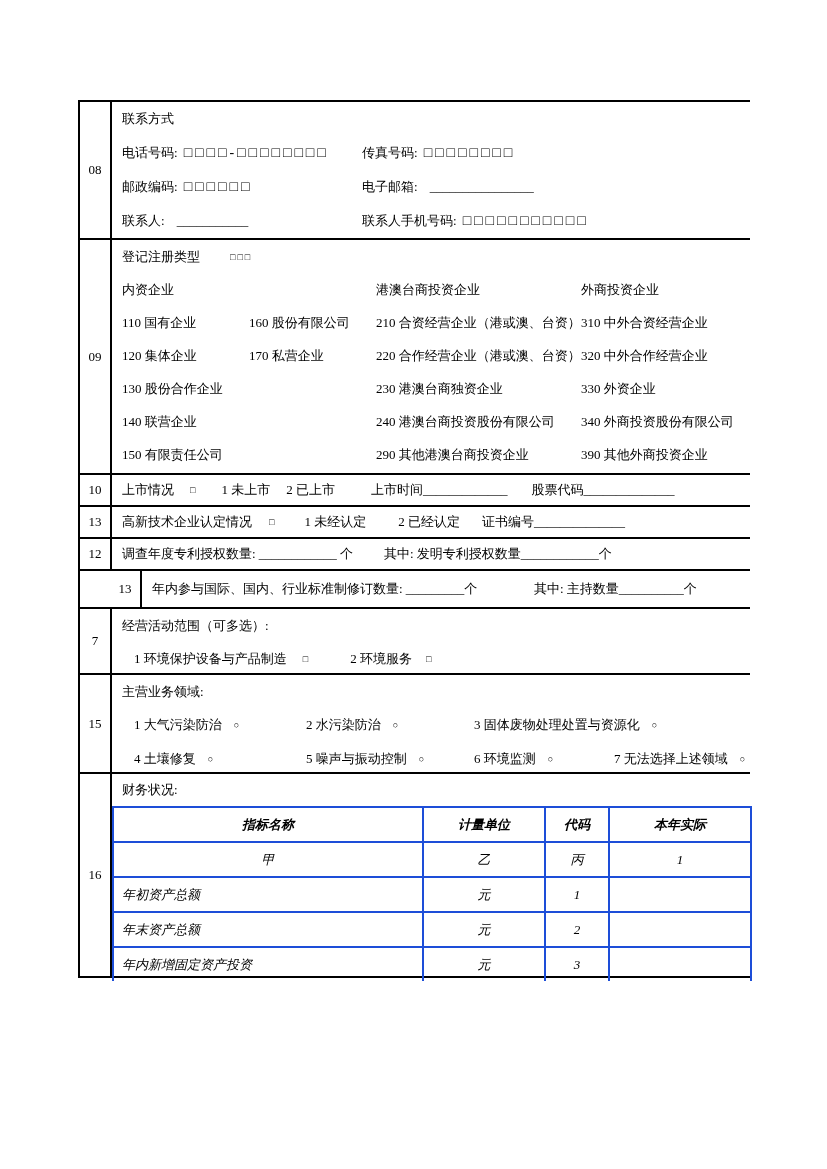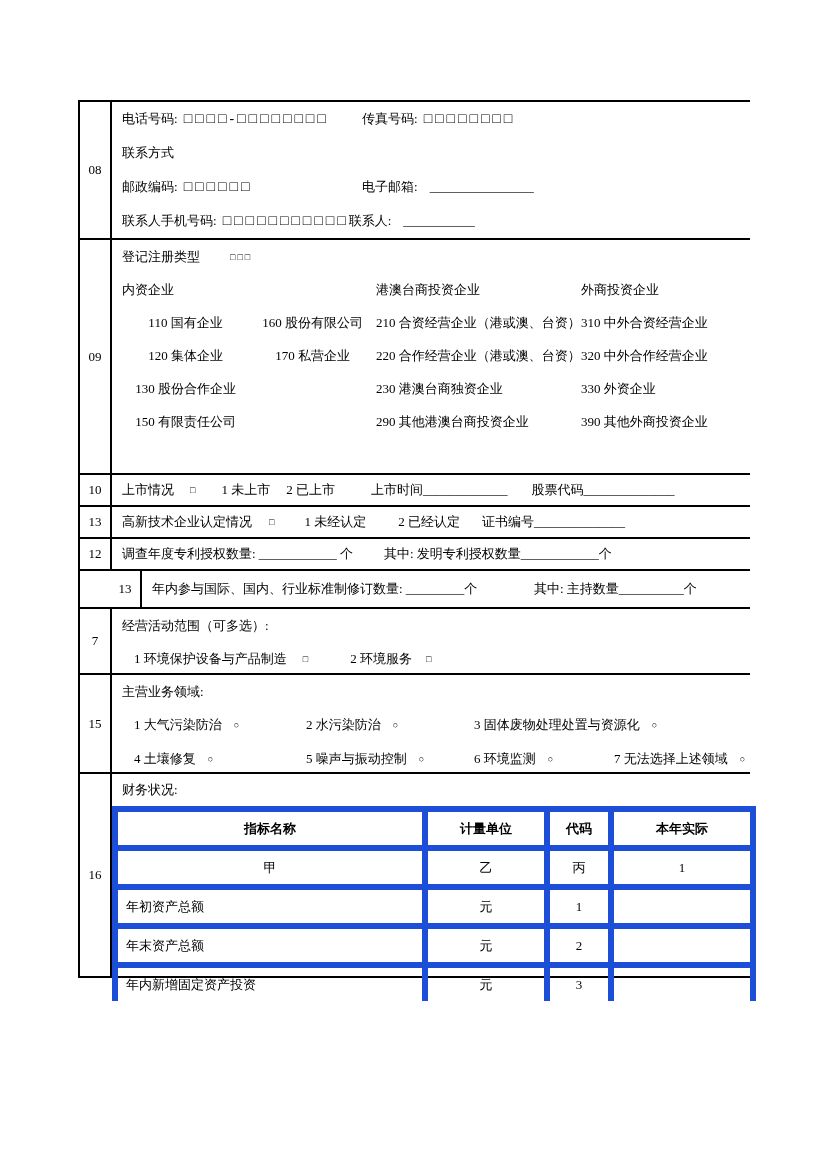--- a/index.html
+++ b/index.html
@@ -8,84 +8,84 @@
   .form-table{position:absolute;left:78px;top:100px;width:672px;box-sizing:border-box;
               border-top:2px solid #000;border-left:2px solid #000;}
   .frow{display:flex;border-bottom:2px solid #000;box-sizing:border-box;}
   .num{width:30px;flex:none;border-right:2px solid #000;display:flex;align-items:center;justify-content:center;}
   .content{flex:1;min-width:0;padding-left:10px;box-sizing:border-box;}
   .content.nopad{padding-left:0;}
   .line{display:flex;align-items:center;height:33px;white-space:nowrap;}
   .h34{height:34px;} .single{height:100%;}
   .seg{display:inline-flex;align-items:center;white-space:nowrap;}
   .w240{width:240px;flex:none;} .w262{width:262px;flex:none;} .w382{width:382px;flex:none;}
-  .c127{width:127px;flex:none;text-align:center;} .c254{width:254px;flex:none;} .c205{width:205px;flex:none;}
+  .c127{width:127px;flex:none;} .c254{width:254px;flex:none;} .c205{width:205px;flex:none;}
   .c172{width:172px;flex:none;} .c168{width:168px;flex:none;} .c140{width:140px;flex:none;}
   .boxes{font-size:14px;letter-spacing:3px;margin-left:6px;}
   .box-s{font-size:9px;letter-spacing:2px;}
   .circle{font-size:9px;margin-left:12px;}
   .ml12{margin-left:12px;} .ml14{margin-left:14px;} .ml16{margin-left:16px;} .ml17{margin-left:17px;}
   .ml22{margin-left:22px;} .ml24{margin-left:24px;} .ml28{margin-left:28px;} .ml30{margin-left:30px;}
   .ml32{margin-left:32px;} .ml36{margin-left:36px;} .ml40{margin-left:40px;}
   .indent{margin-left:12px;}
   
   .r08{height:138px;} .r09{height:235px;} .r10{height:32px;} .r11{height:32px;}
   .r12{height:32px;} .r13{height:38px;padding-left:30px;} .r14{height:66px;} .r15{height:99px;} .r16{height:204px;}
   .r16{border-bottom:2px solid #000;}
   
   .fin-title{height:32px;display:flex;align-items:center;margin-left:10px;}
   table.fin{border-collapse:collapse;table-layout:fixed;width:638px;}
-  table.fin td{border:6px solid #1d4ed8;padding:0;height:33px;text-align:center;vertical-align:middle;
-               overflow:hidden;white-space:nowrap;}
+  table.fin td{border:2px solid #1d4ed8;padding:0;height:33px;text-align:center;vertical-align:middle;
+               overflow:hidden;white-space:nowrap;font-style:italic;}
   table.fin tr.hdr td{font-weight:bold;}
   table.fin td.left{text-align:left;padding-left:8px;}
   table.fin tr:last-child td{border-bottom:none;}
   table.fin col.c1{width:310px;} table.fin col.c2{width:122px;}
   table.fin col.c3{width:64px;} table.fin col.c4{width:142px;}
 </style>
 </head>
 <body>
 
 <div class="page">
   <div class="form-table">
 
     <div class="frow r08">
       <div class="num">08</div>
       <div class="content">
         <div class="line h34">
+            <span>联系方式</span>
+          </div>
+        <div class="line h34">
           <span class="seg w240">
             <span>电话号码:</span>
             <span class="boxes">□□□□-□□□□□□□□</span>
           </span>
           <span class="seg">
             <span>传真号码:</span>
             <span class="boxes">□□□□□□□□</span>
           </span>
         </div>
         <div class="line h34">
-            <span>联系方式</span>
-          </div>
-        <div class="line h34">
           <span class="seg w240">
             <span>邮政编码:</span>
             <span class="boxes">□□□□□□</span>
           </span>
           <span class="seg">
             <span>电子邮箱:</span>
             <span class="ml12">________________</span>
           </span>
         </div>
         <div class="line h34">
-          <span class="seg">
-            <span>联系人手机号码:</span>
-            <span class="boxes">□□□□□□□□□□□</span>
-          </span>
           <span class="seg w240">
             <span>联系人:</span>
             <span class="ml12">___________</span>
+          </span>
+          <span class="seg">
+            <span>联系人手机号码:</span>
+            <span class="boxes">□□□□□□□□□□□</span>
           </span>
         </div>
       </div>
     </div>
 
     <div class="frow r09">
       <div class="num">09</div>
       <div class="content">
         <div class="line">
           <span>登记注册类型</span>
@@ -106,20 +106,26 @@
           <span class="c127">120 集体企业</span>
           <span class="c127">170 私营企业</span>
           <span class="c205">220 合作经营企业（港或澳、台资）</span>
           <span>320 中外合作经营企业</span>
         </div>
         <div class="line">
           <span class="c127">130 股份合作企业</span>
           <span class="c127"></span>
           <span class="c205">230 港澳台商独资企业</span>
           <span>330 外资企业</span>
+        </div>
+        <div class="line">
+          <span class="c127">140 联营企业</span>
+          <span class="c127"></span>
+          <span class="c205">240 港澳台商投资股份有限公司</span>
+          <span>340 外商投资股份有限公司</span>
         </div>
         <div class="line">
           <span class="c127">150 有限责任公司</span>
           <span class="c127"></span>
           <span class="c205">290 其他港澳台商投资企业</span>
           <span>390 其他外商投资企业</span>
         </div>
       </div>
     </div>
 

